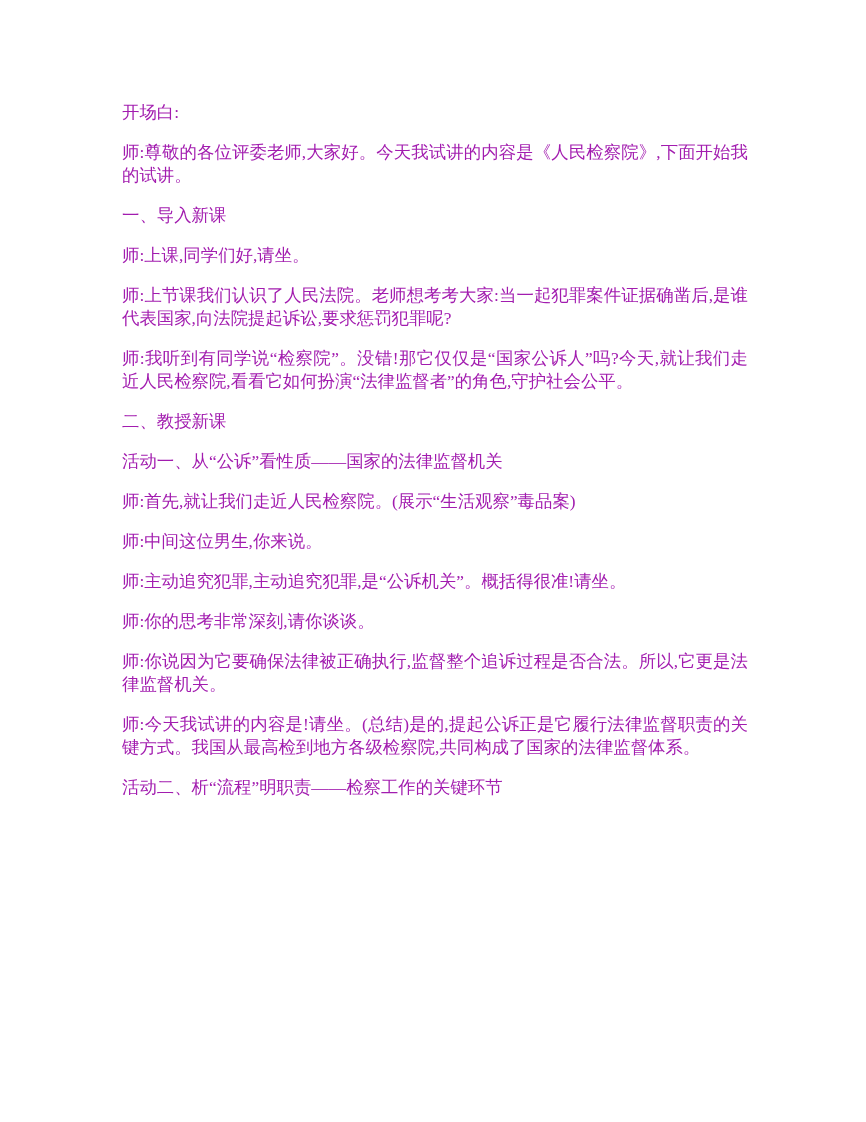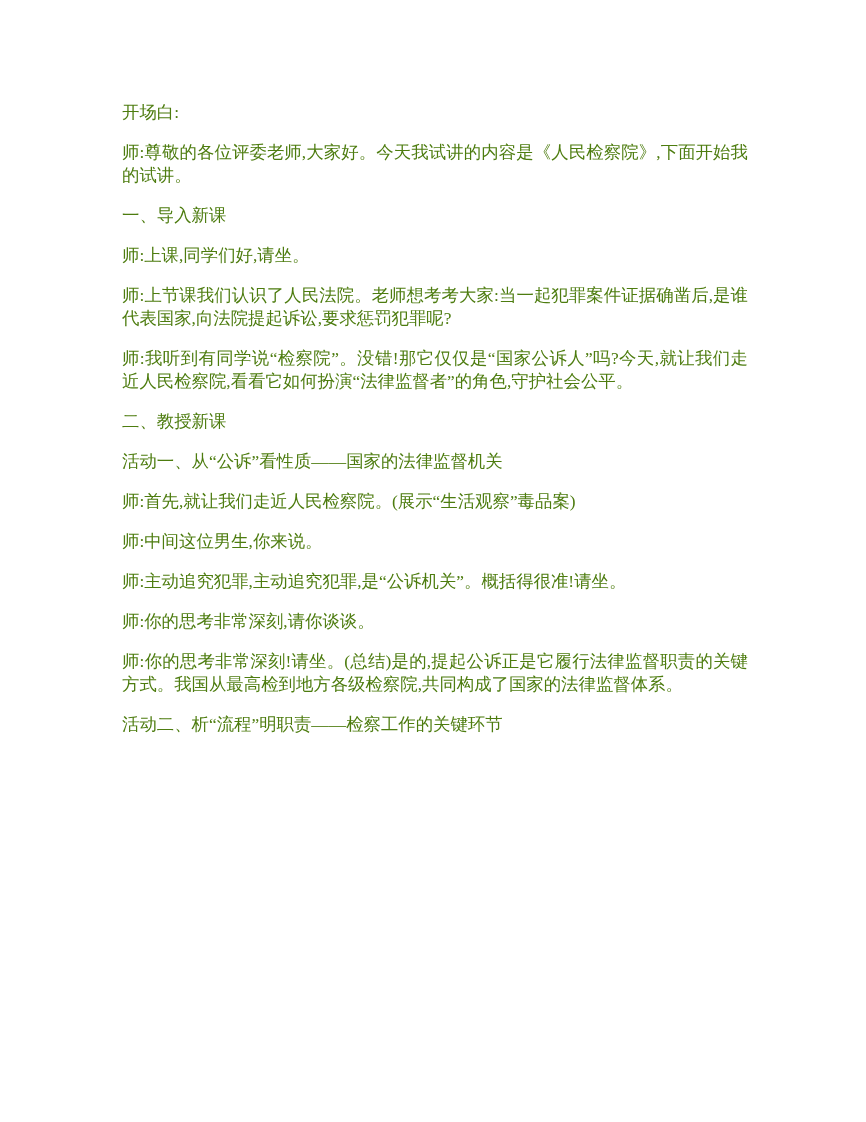--- a/index.html
+++ b/index.html
@@ -17,21 +17,21 @@
     box-sizing: border-box;
     width: 866px;
     height: 1122px;
     padding: 101px 118px 0 122px;
     background: #ffffff;
   }
   .para {
     margin: 0 0 17px 0;
     font-size: 17.4px;
     line-height: 23px;
-    color: #4d7c0f;
+    color: #a21caf;
     text-align: justify;
     text-justify: inter-ideograph;
     word-break: break-all;
   }
 </style>
 </head>
 <body>
 
 <div class="page">
   <p class="para">开场白:</p>
@@ -39,15 +39,16 @@
   <p class="para">一、导入新课</p>
   <p class="para">师:上课,同学们好,请坐。</p>
   <p class="para">师:上节课我们认识了人民法院。老师想考考大家:当一起犯罪案件证据确凿后,是谁代表国家,向法院提起诉讼,要求惩罚犯罪呢?</p>
   <p class="para">师:我听到有同学说“检察院”。没错!那它仅仅是“国家公诉人”吗?今天,就让我们走近人民检察院,看看它如何扮演“法律监督者”的角色,守护社会公平。</p>
   <p class="para">二、教授新课</p>
   <p class="para">活动一、从“公诉”看性质——国家的法律监督机关</p>
   <p class="para">师:首先,就让我们走近人民检察院。(展示“生活观察”毒品案)</p>
   <p class="para">师:中间这位男生,你来说。</p>
   <p class="para">师:主动追究犯罪,主动追究犯罪,是“公诉机关”。概括得很准!请坐。</p>
   <p class="para">师:你的思考非常深刻,请你谈谈。</p>
-  <p class="para">师:你的思考非常深刻!请坐。(总结)是的,提起公诉正是它履行法律监督职责的关键方式。我国从最高检到地方各级检察院,共同构成了国家的法律监督体系。</p>
+  <p class="para">师:你说因为它要确保法律被正确执行,监督整个追诉过程是否合法。所以,它更是法律监督机关。</p>
+  <p class="para">师:今天我试讲的内容是!请坐。(总结)是的,提起公诉正是它履行法律监督职责的关键方式。我国从最高检到地方各级检察院,共同构成了国家的法律监督体系。</p>
   <p class="para">活动二、析“流程”明职责——检察工作的关键环节</p>
 </div>
 
 </body></html>

